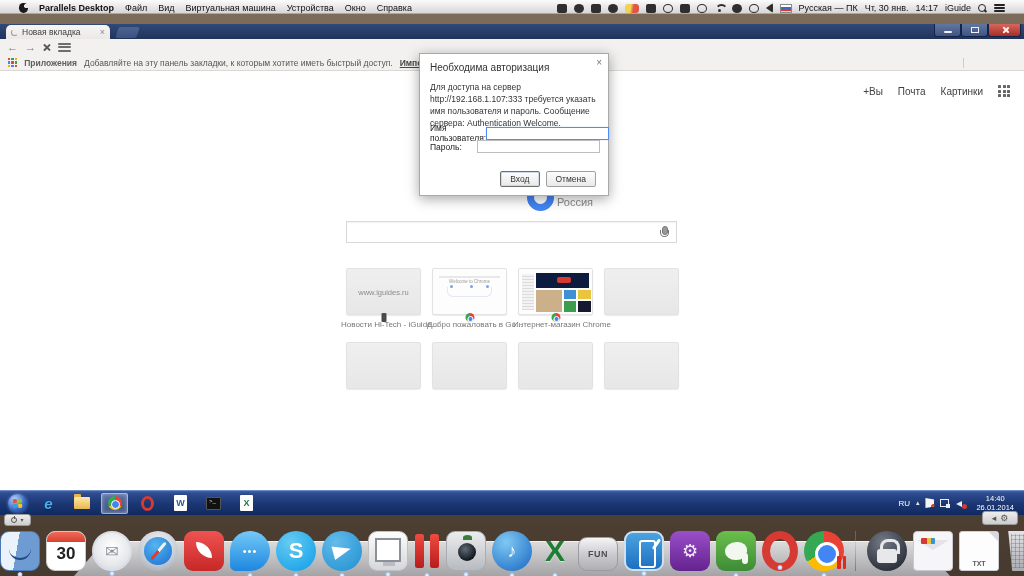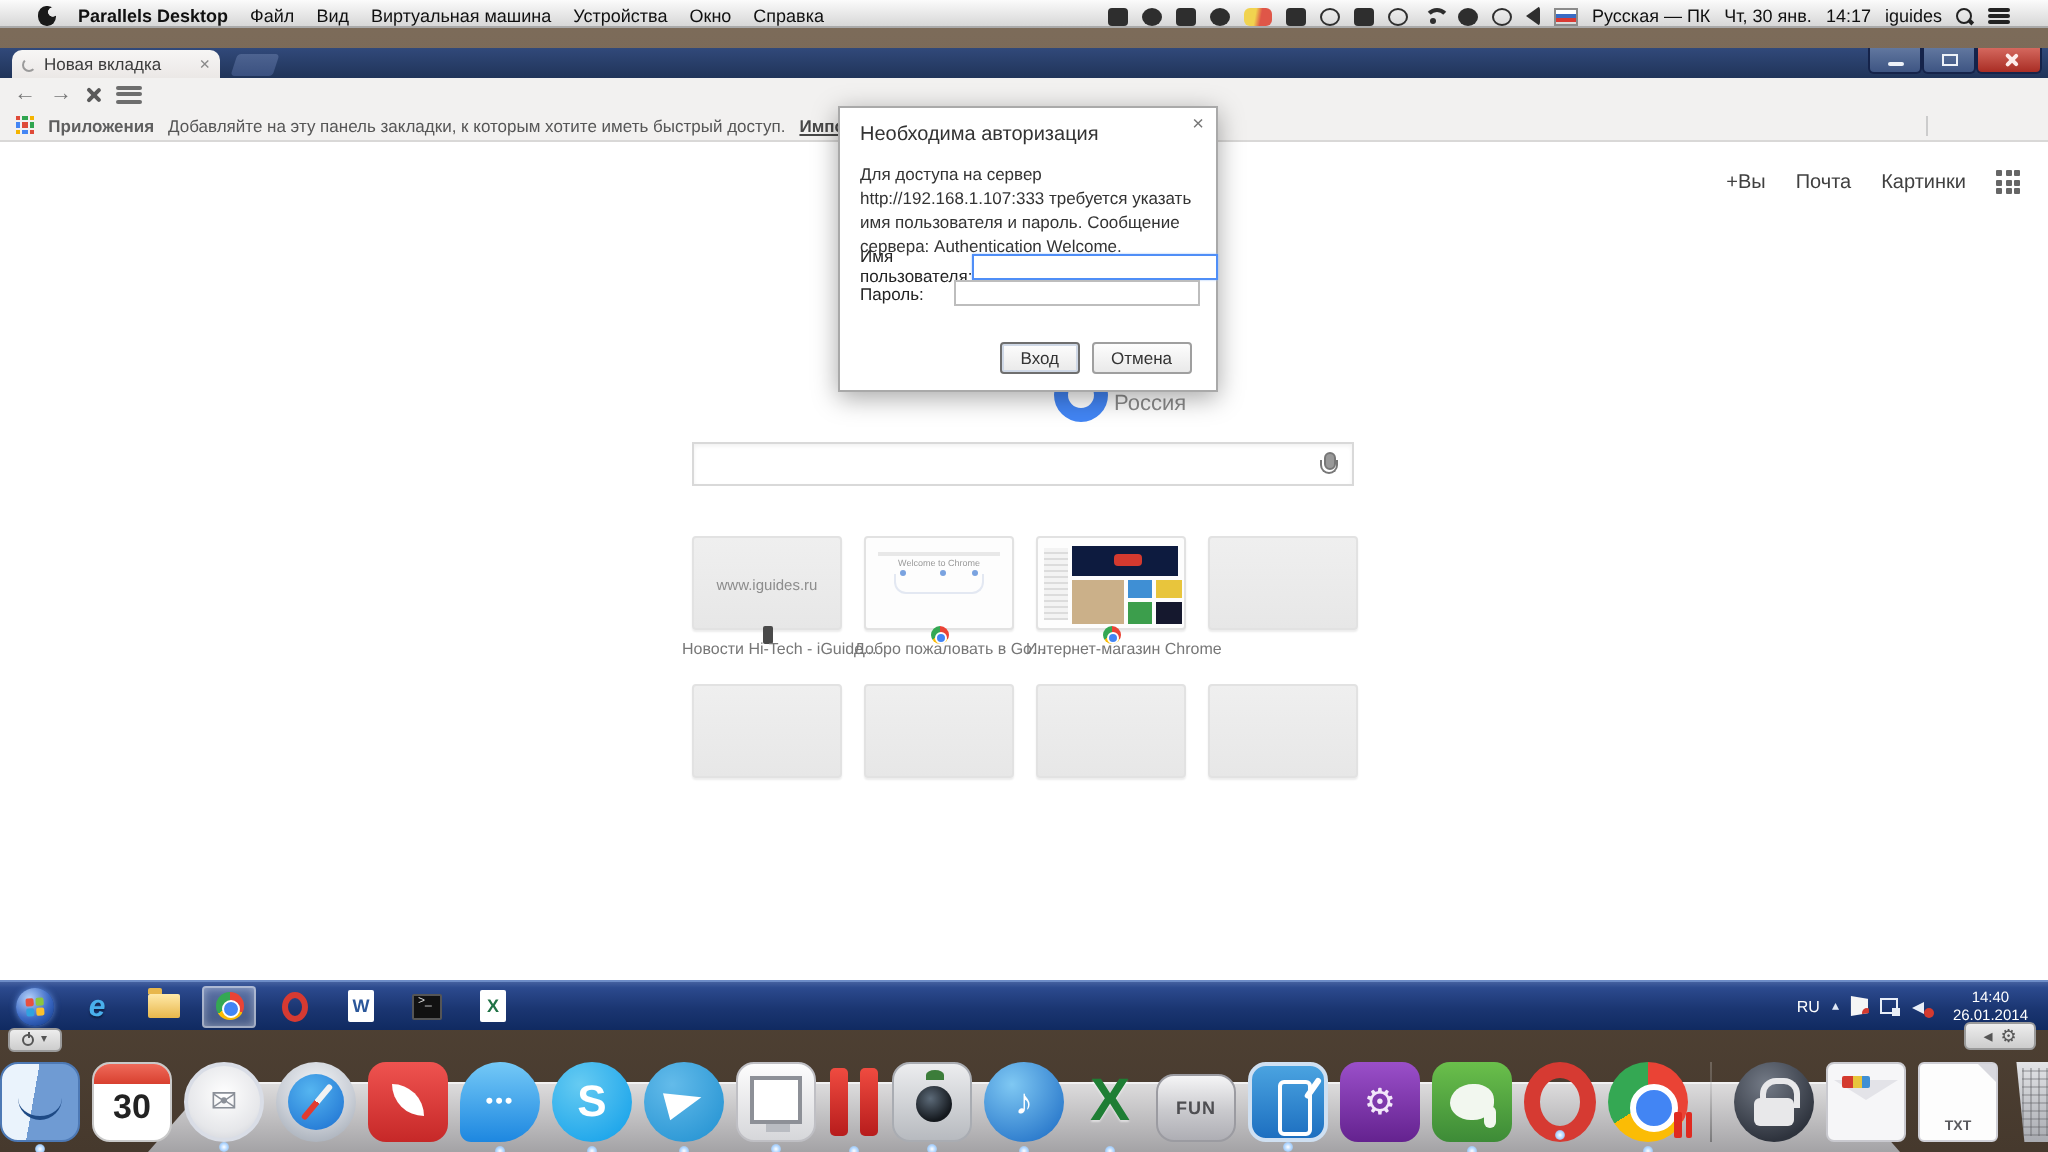--- a/index.html
+++ b/index.html
@@ -316,21 +316,21 @@
       <span class="sg outline"></span>
       <span class="sg tri"></span>
       <span class="flag-ru">
           <i></i>
           <i></i>
           <i></i>
         </span>
       <span class="mb-text">Русская — ПК</span>
       <span class="mb-text">Чт, 30 янв.</span>
       <span class="mb-text">14:17</span>
-      <span class="mb-text">iguides</span>
+      <span class="mb-text">iGuide</span>
       <span class="spyglass"></span>
       <span class="nclist">
           <i></i>
           <i></i>
           <i></i>
         </span>
     </span>
   </div>
 
 

